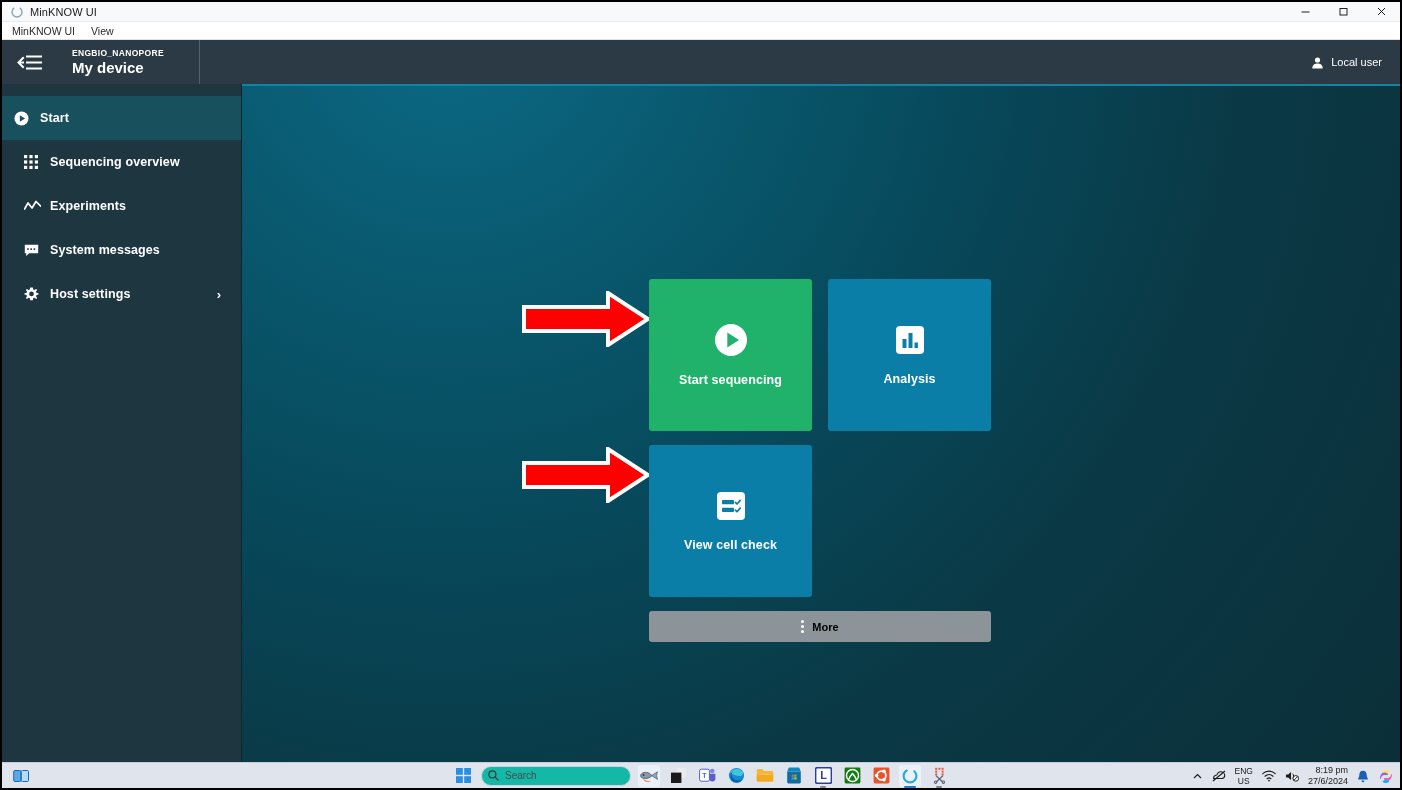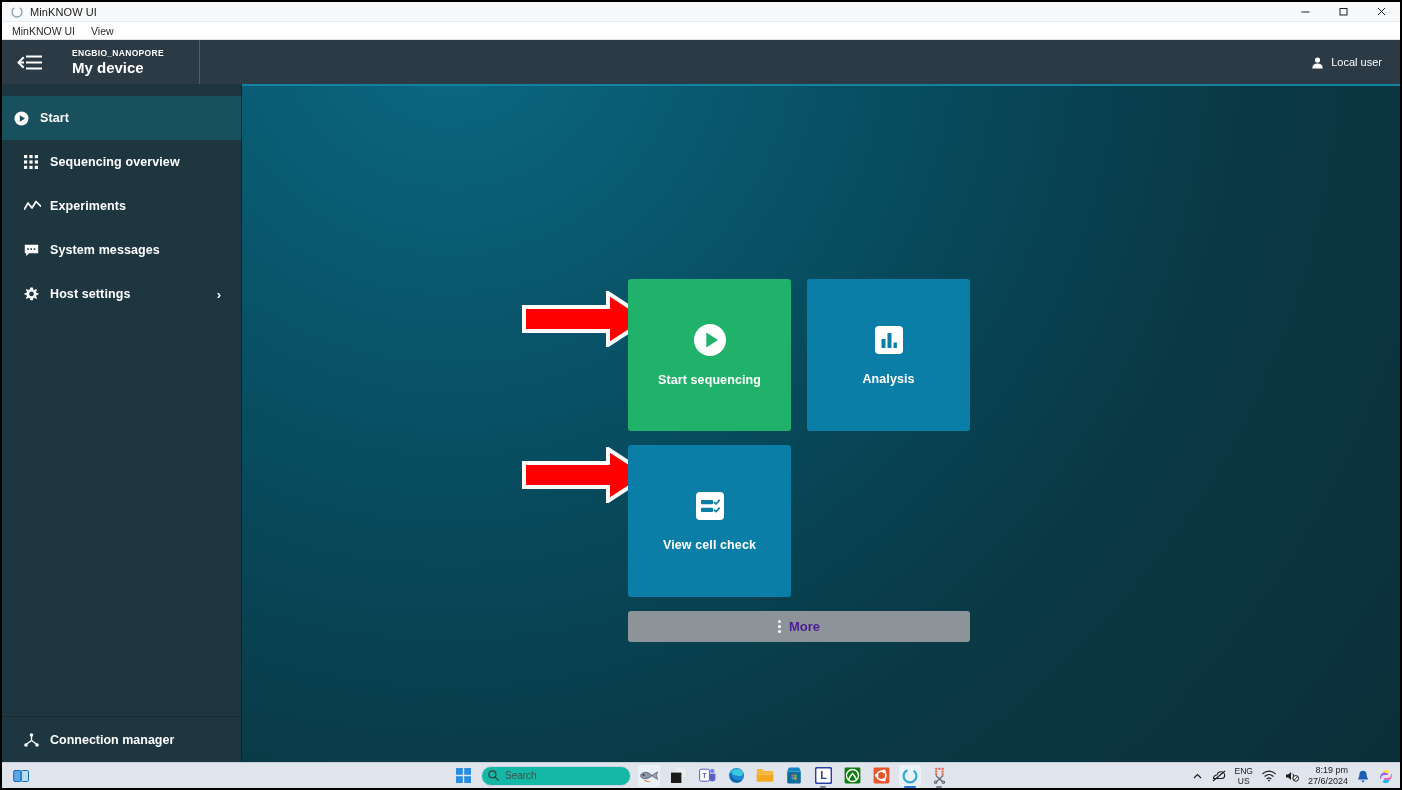--- a/index.html
+++ b/index.html
@@ -158,21 +158,21 @@
     overflow: hidden;
   }
   #mk-main .top-hair {
     position: absolute; left: 0; top: 0; width: 100%; height: 2px;
     background: #13849f;
   }
 
   
   #tile-grid {
     position: absolute;
-    left: 386px; top: 195px;
+    left: 407px; top: 195px;
     width: 342px;
   }
   .tile-row { display: flex; gap: 16px; margin-bottom: 14px; }
   .tile {
     width: 163px; height: 152px;
     border-radius: 3px;
     display: flex; flex-direction: column;
     align-items: center; justify-content: center;
     position: relative;
   }
@@ -194,21 +194,21 @@
     gap: 8px;
   }
   #more-button .dots {
     display: flex; flex-direction: column; gap: 2px;
   }
   #more-button .dots i {
     display: block; width: 3px; height: 3px; border-radius: 50%;
     background: #ffffff;
   }
   #more-button .mlabel {
-    font-size: 13px; font-weight: bold; color: #4c1d95;
+    font-size: 11px; font-weight: bold; color: #000000;
   }
 
   
   .ann-arrow {
     position: absolute;
     width: 128px; height: 56px;
   }
 
   
   #taskbar {
@@ -383,33 +383,20 @@
         <span class="nicon">
           <svg class="icon-svg" width="15" height="15" viewBox="0 0 16 16">
             <path fill="#ffffff" d="M8 0.6 L9.4 0.6 L9.8 2.7 L11.2 3.3 L13 2.1 L14 3.1 L12.8 4.9 L13.4 6.3 L15.5 6.7 L15.5 8.1 L13.4 8.5 L12.8 9.9 L14 11.7 L13 12.7 L11.2 11.5 L9.8 12.1 L9.4 14.2 L8 14.2 L6.6 14.2 L6.2 12.1 L4.8 11.5 L3 12.7 L2 11.7 L3.2 9.9 L2.6 8.5 L0.5 8.1 L0.5 6.7 L2.6 6.3 L3.2 4.9 L2 3.1 L3 2.1 L4.8 3.3 L6.2 2.7 L6.6 0.6 Z"></path>
             <circle cx="8" cy="7.4" r="2.5" fill="#1e3640"></circle>
           </svg>
         </span>
         <span class="nlabel">Host settings</span>
         <span class="nchev">›</span>
       </div>
 
-      <div id="connection-manager">
-        <span class="nicon">
-          <svg class="icon-svg" width="15" height="14" viewBox="0 0 15 14">
-            <circle cx="7.5" cy="2" r="1.8" fill="#ffffff"></circle>
-            <circle cx="2" cy="12" r="1.8" fill="#ffffff"></circle>
-            <circle cx="13" cy="12" r="1.8" fill="#ffffff"></circle>
-            <line x1="7.5" y1="3" x2="7.5" y2="7.5" stroke="#ffffff" stroke-width="1.4"></line>
-            <line x1="7.5" y1="7.5" x2="2.6" y2="11" stroke="#ffffff" stroke-width="1.4"></line>
-            <line x1="7.5" y1="7.5" x2="12.4" y2="11" stroke="#ffffff" stroke-width="1.4"></line>
-          </svg>
-        </span>
-        <span class="nlabel">Connection manager</span>
-      </div>
     </div>
 
     <div id="mk-main">
       <div class="top-hair"></div>
 
       <svg class="ann-arrow" style="left:280px; top:207px;" viewBox="0 0 128 56">
         <polygon points="2,16 86,16 86,2 126,28 86,54 86,40 2,40" fill="#fe0000" stroke="#ffffff" stroke-width="4" stroke-linejoin="miter"></polygon>
       </svg>
 
       <svg class="ann-arrow" style="left:280px; top:363px;" viewBox="0 0 128 56">

